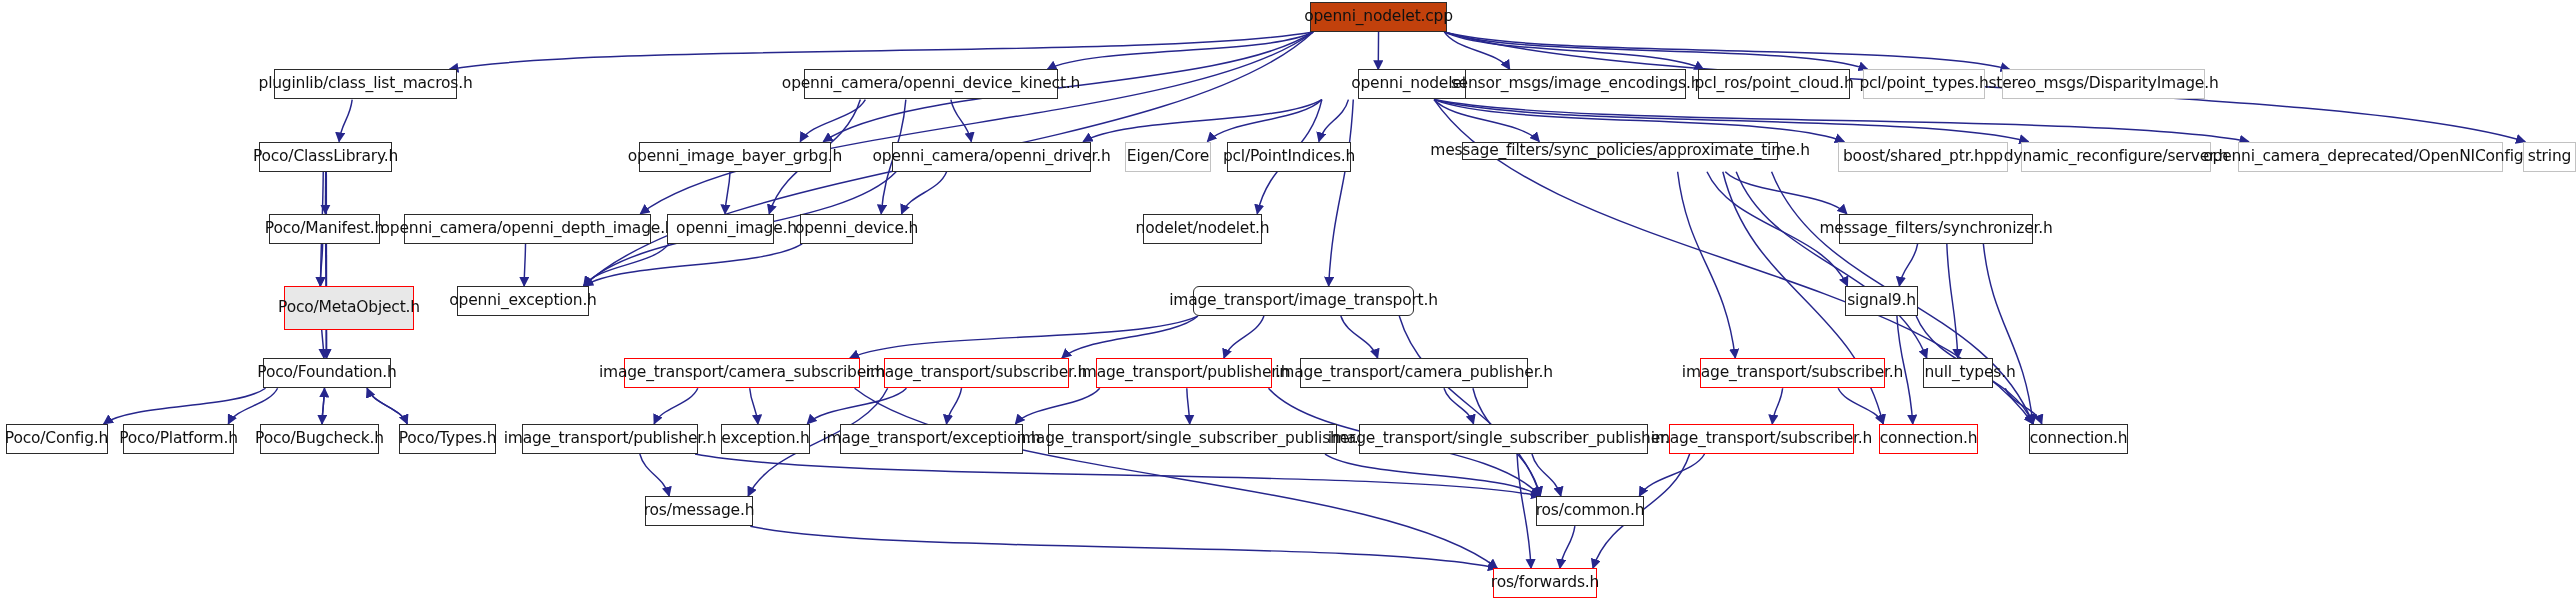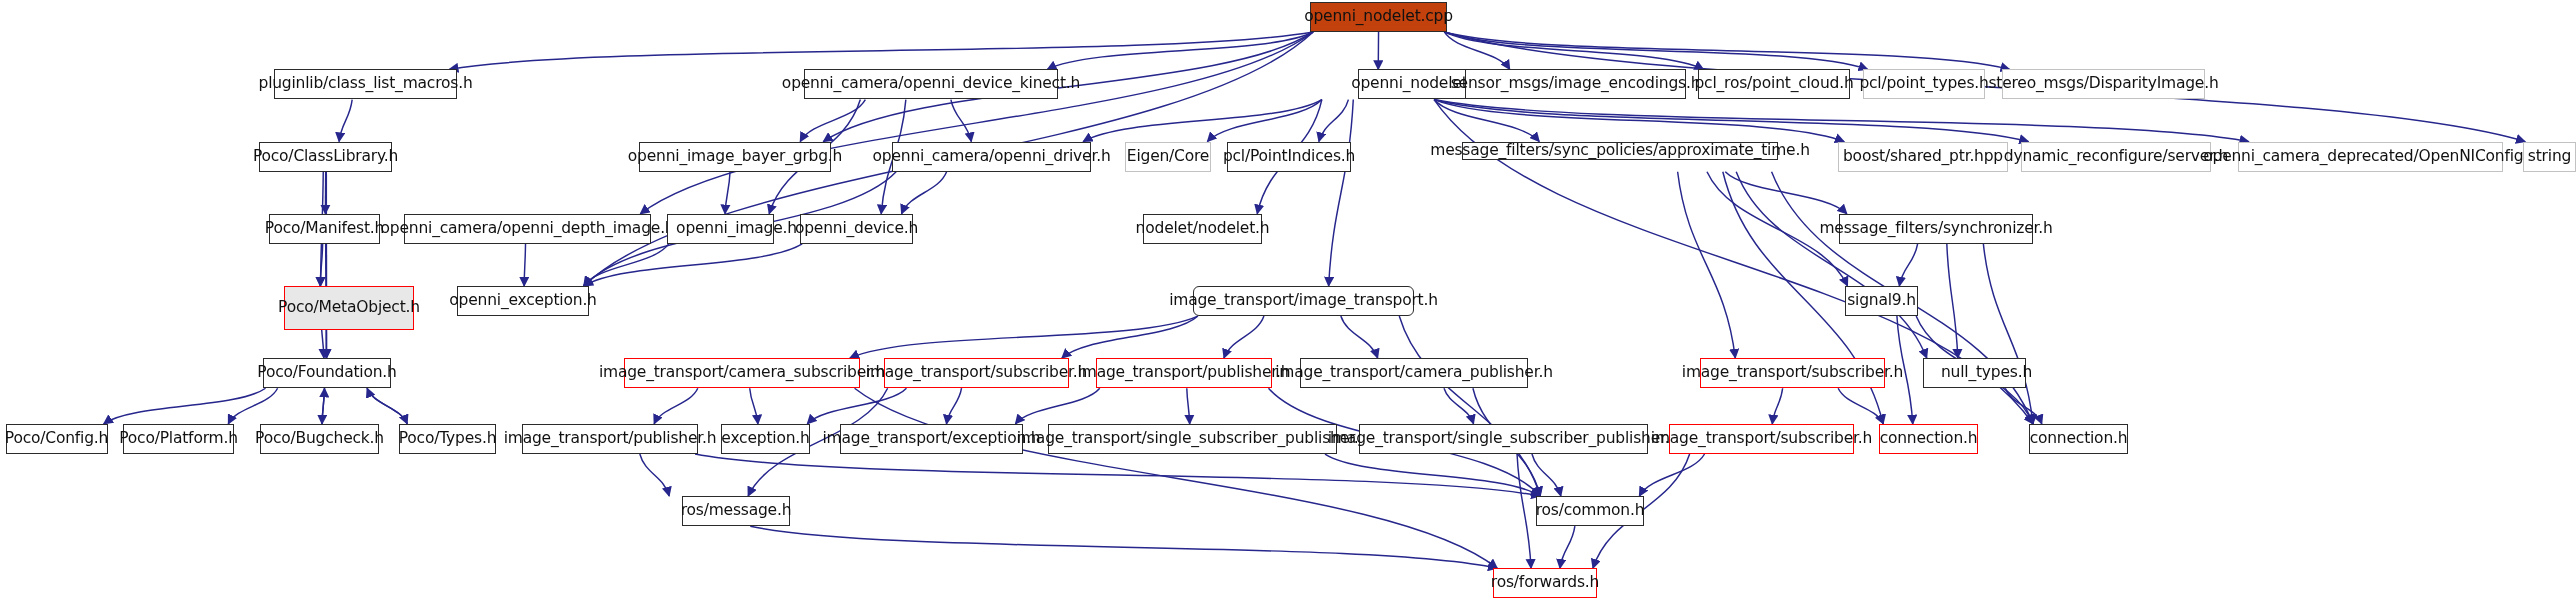--- a/index.html
+++ b/index.html
@@ -208,21 +208,21 @@
       </div>
       <div class="node red" style="left: 1096px; top: 358px; width: 176px; height: 30px;">
         <span class="lbl">image_transport/publisher.h</span>
       </div>
       <div class="node" style="left: 1300px; top: 358px; width: 228px; height: 30px;">
         <span class="lbl">image_transport/camera_publisher.h</span>
       </div>
       <div class="node red" style="left: 1700px; top: 358px; width: 185px; height: 30px;">
         <span class="lbl">image_transport/subscriber.h</span>
       </div>
-      <div class="node" style="left: 1923px; top: 358px; width: 103px; height: 30px; padding-left: 24px;">
+      <div class="node" style="left: 1923px; top: 358px; width: 70px; height: 30px; padding-left: 24px;">
         <span class="lbl">null_types.h</span>
       </div>
       <div class="node" style="left: 5.5px; top: 424px; width: 102px; height: 30px; align-items: center;">
         <span class="lbl">Poco/Config.h</span>
       </div>
       <div class="node" style="left: 123px; top: 424px; width: 111px; height: 30px;">
         <span class="lbl">Poco/Platform.h</span>
       </div>
       <div class="node" style="left: 260px; top: 424px; width: 119px; height: 30px;">
         <span class="lbl">Poco/Bugcheck.h</span>
@@ -247,21 +247,21 @@
       </div>
       <div class="node red" style="left: 1669px; top: 424px; width: 185px; height: 30px;">
         <span class="lbl">image_transport/subscriber.h</span>
       </div>
       <div class="node red" style="left: 1879px; top: 424px; width: 99px; height: 30px;">
         <span class="lbl">connection.h</span>
       </div>
       <div class="node" style="left: 2029px; top: 424px; width: 99px; height: 30px;">
         <span class="lbl">connection.h</span>
       </div>
-      <div class="node" style="left: 645px; top: 496px; width: 108px; height: 30px; margin-left: 37px;">
+      <div class="node" style="left: 645px; top: 496px; width: 108px; height: 30px;">
         <span class="lbl">ros/message.h</span>
       </div>
       <div class="node" style="left: 1536px; top: 496px; width: 108px; height: 30px;">
         <span class="lbl">ros/common.h</span>
       </div>
       <div class="node red" style="left: 1493px; top: 568px; width: 104px; height: 30px;">
         <span class="lbl">ros/forwards.h</span>
       </div>
     </div>
 </div>

